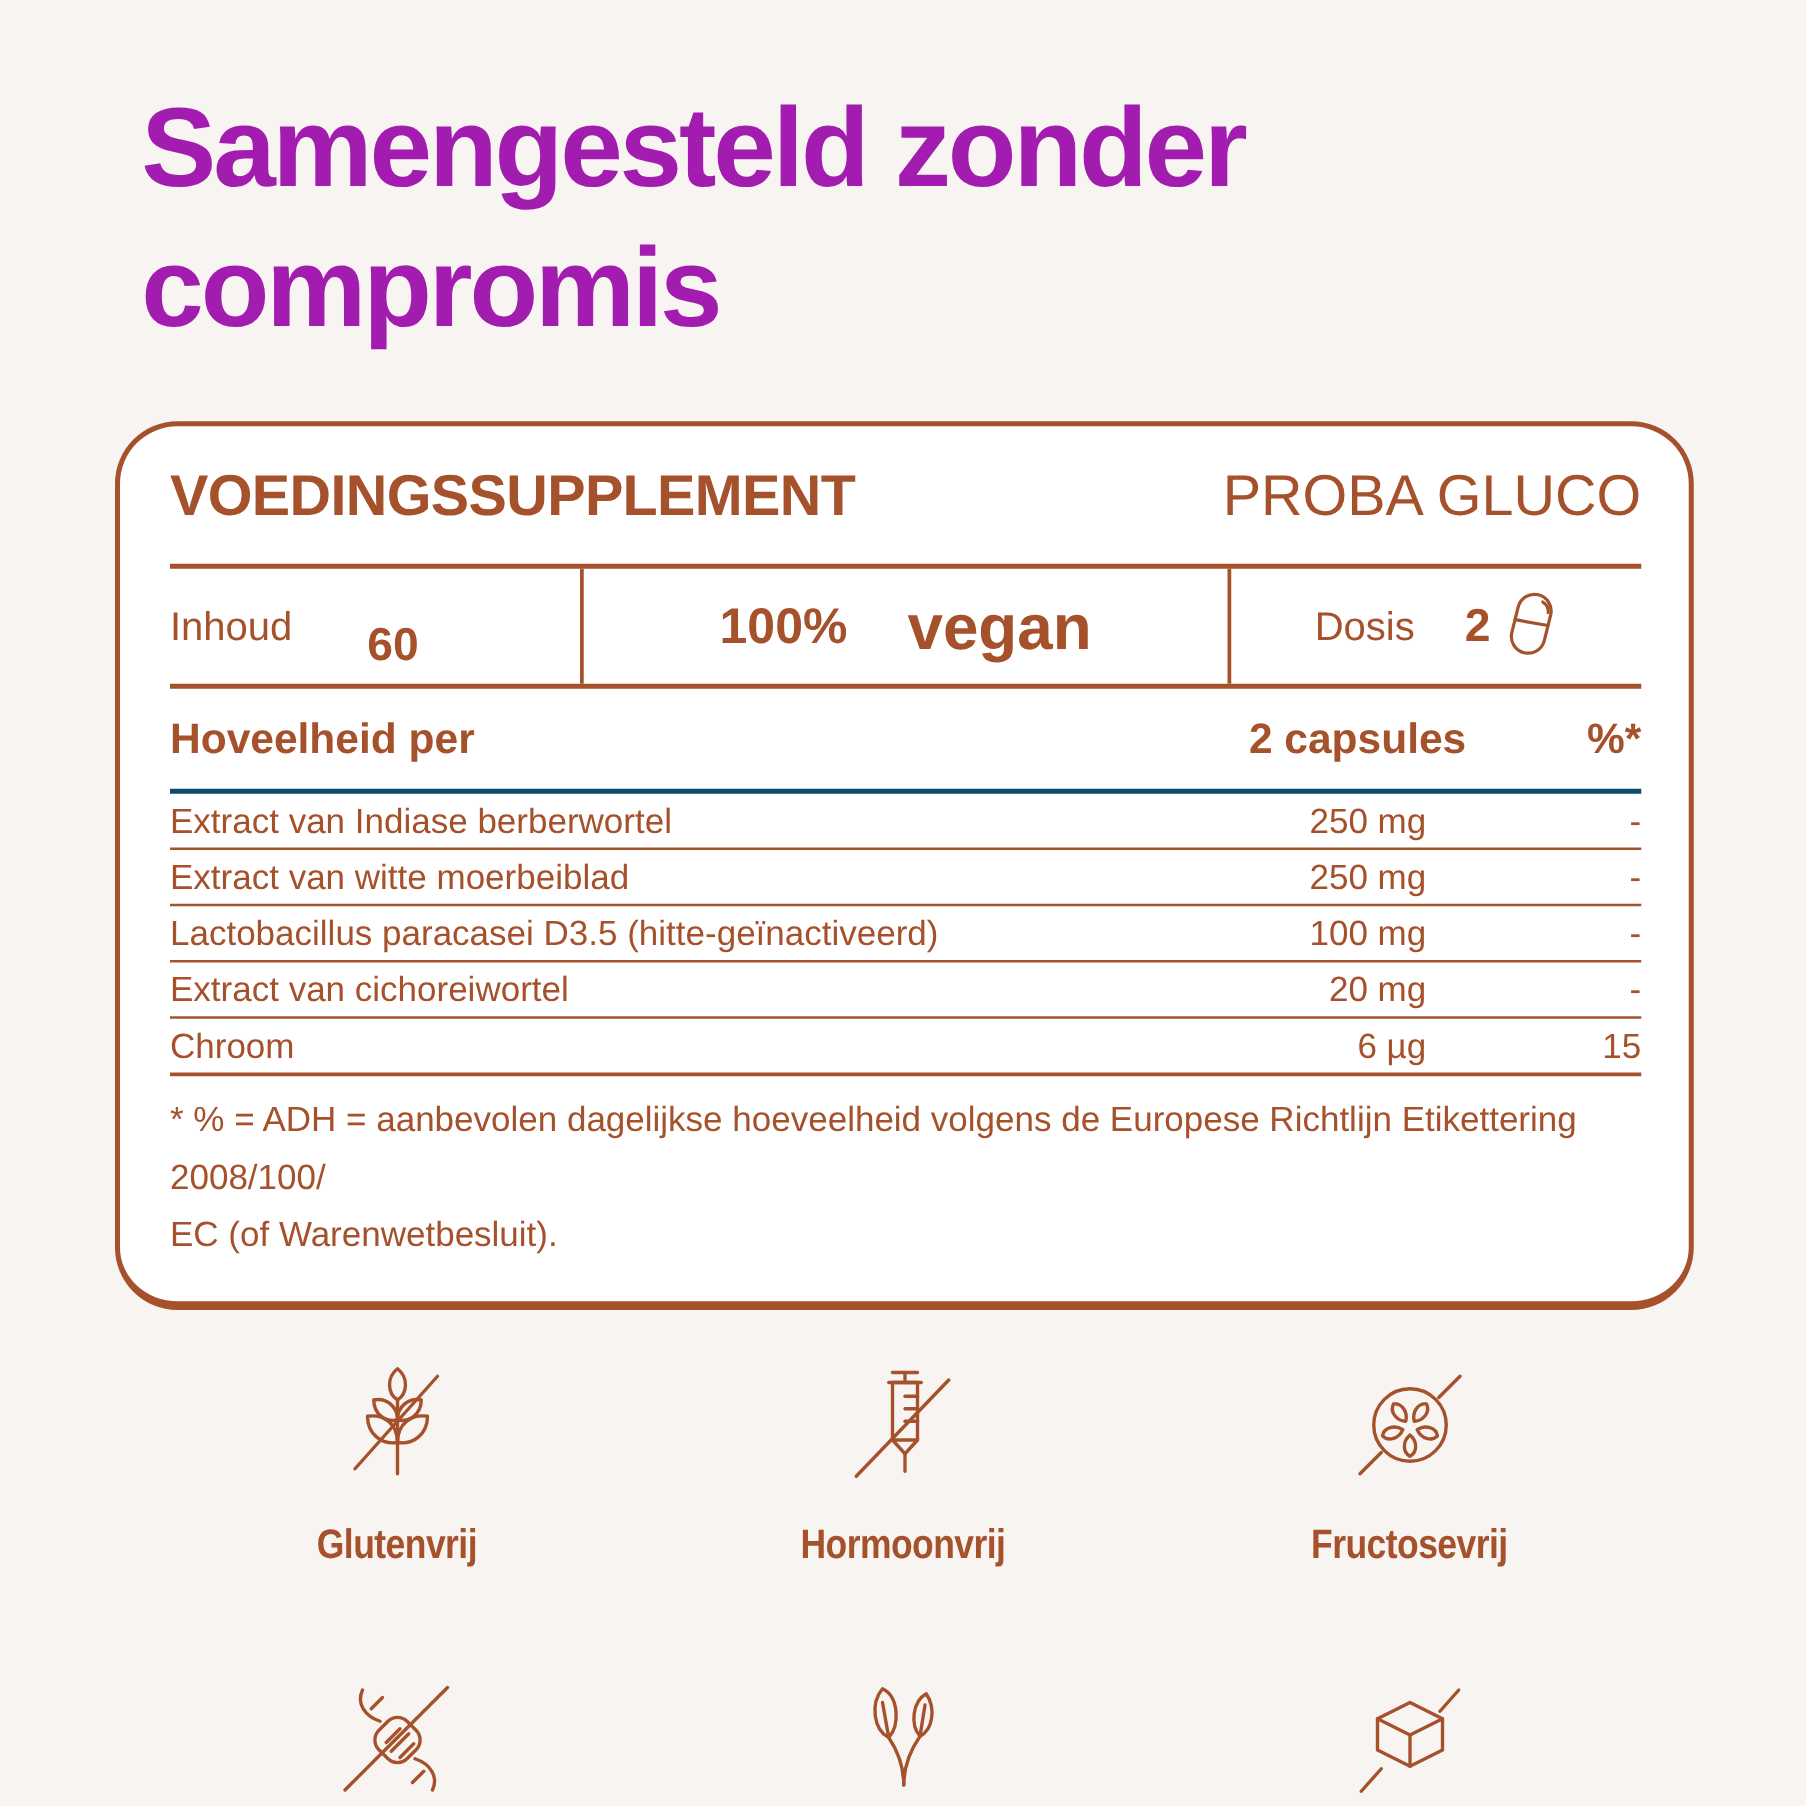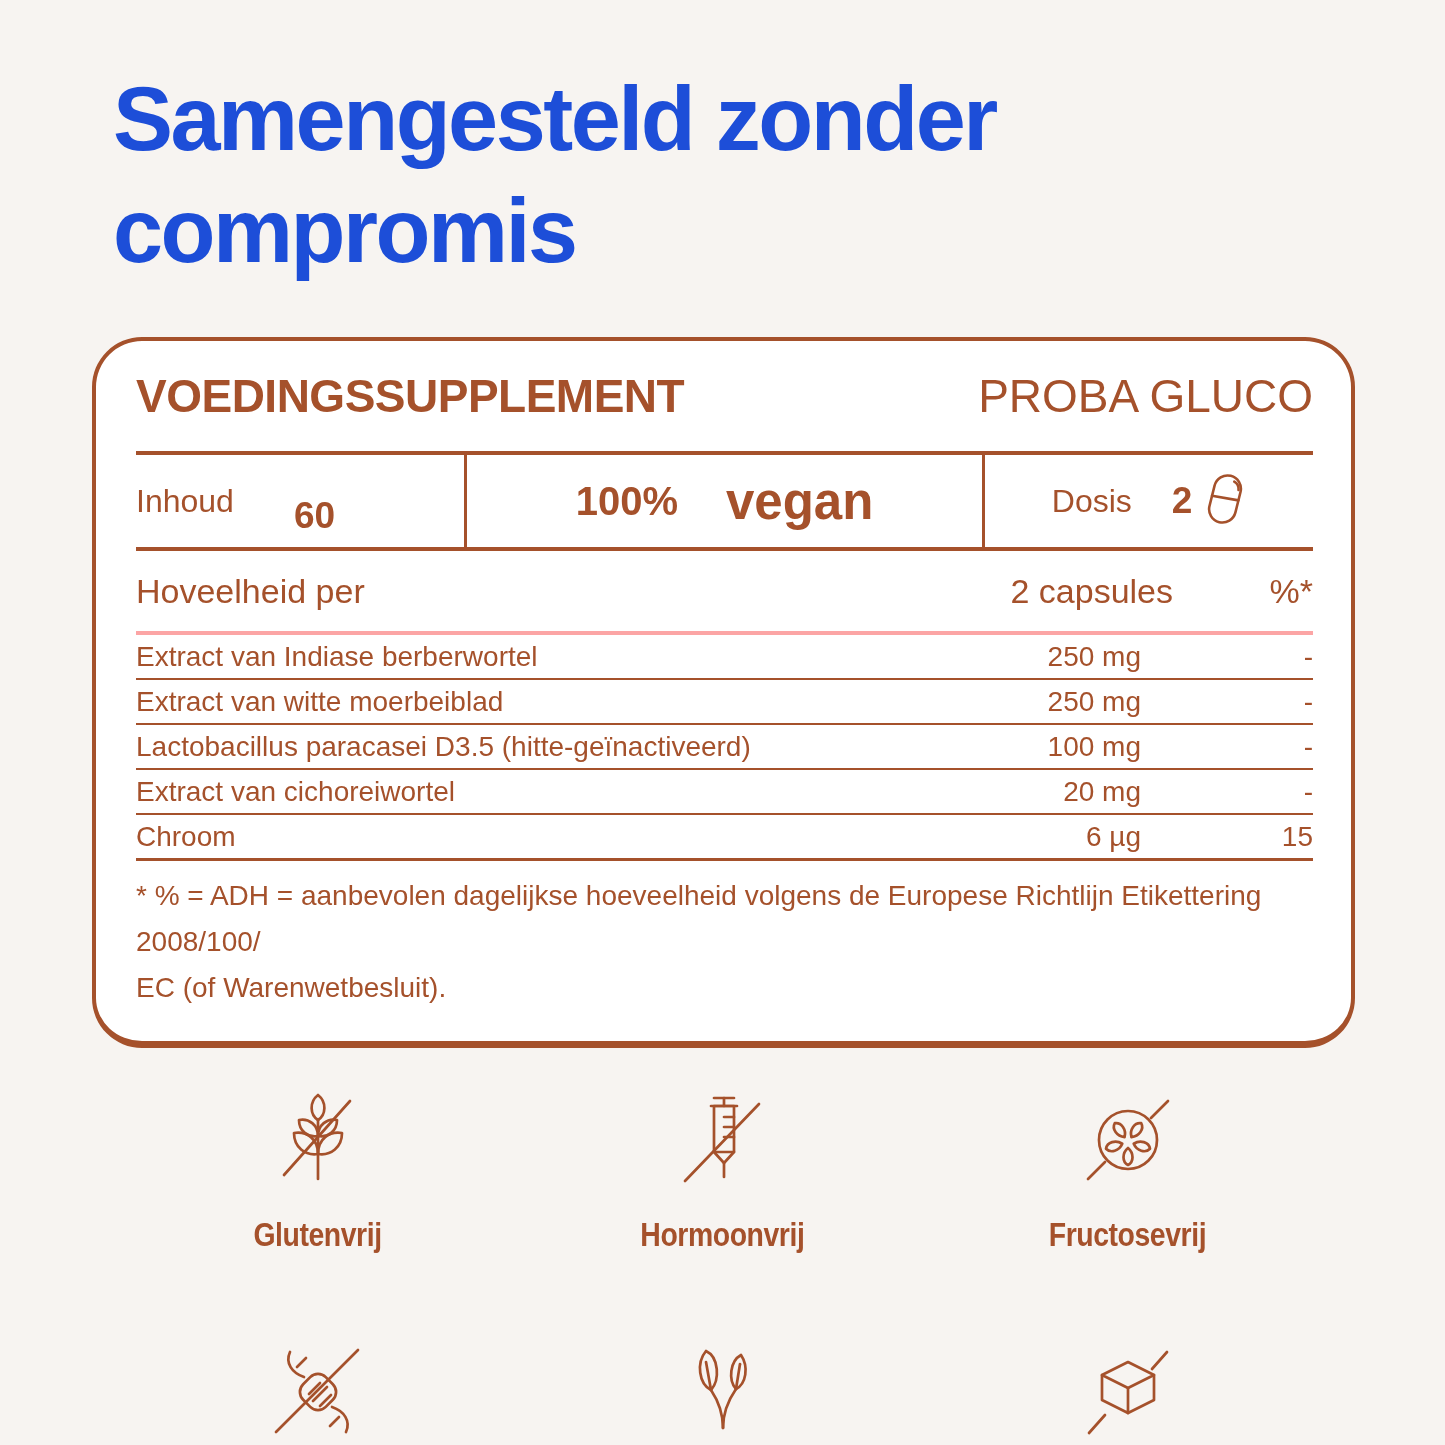--- a/index.html
+++ b/index.html
@@ -12,21 +12,21 @@
   }
   .page{position:relative;width:1445px;height:1445px;}
 
   
   .headline{
     padding:64px 0 0 113px;
     font-size:90px;
     font-weight:bold;
     letter-spacing:-2.5px;
     line-height:1.24;
-    color:#1d4ed8;
+    color:#a21caf;
   }
 
   
   .card{
     box-sizing:border-box;
     width:1263px;
     margin:50px 0 0 92px;
     background:#FFFFFF;
     border:4px solid #A5512B;
     border-bottom-width:7px;
@@ -55,22 +55,22 @@
   .stat-value{font-size:37px;font-weight:bold;}
   .stat-1 .stat-value{margin-left:60px;margin-top:30px;}
   .stat-2 .stat-value{font-size:40px;}
   .stat-2 .stat-label{font-size:51px;margin-left:48px;font-weight:bold;}
   .stat-3 .stat-value{margin-left:40px;}
   .capsule-svg{margin-left:12px;margin-top:-4px;}
 
   .thead{
     display:flex;align-items:center;
     height:80px;
-    font-weight:normal;font-size:34px;
-    border-bottom:4px solid #fca5a5;
+    font-weight:bold;font-size:34px;
+    border-bottom:4px solid #0c4a6e;
     justify-content:center;
   }
   .thead .th-name{flex:1;}
   .thead .th-amount{text-align:right;}
   .thead .th-pct{width:140px;text-align:right;}
 
   .trow{
     display:flex;align-items:baseline;
     font-size:28px;
     padding:6px 0 5px 0;

